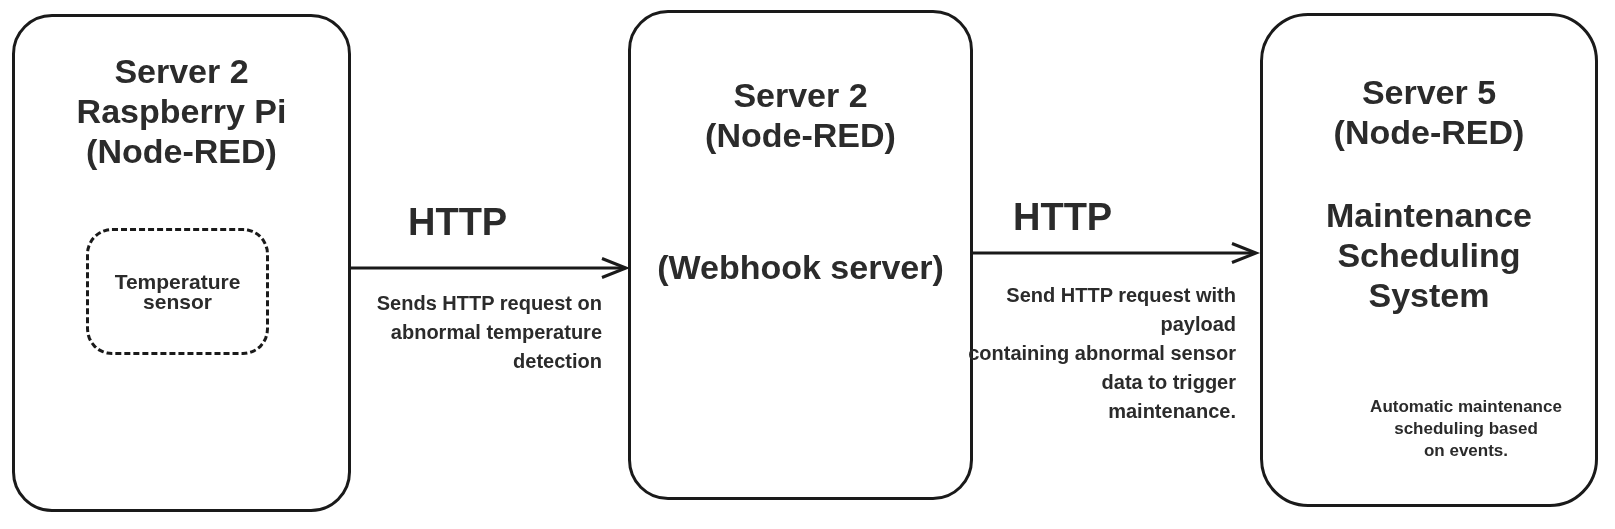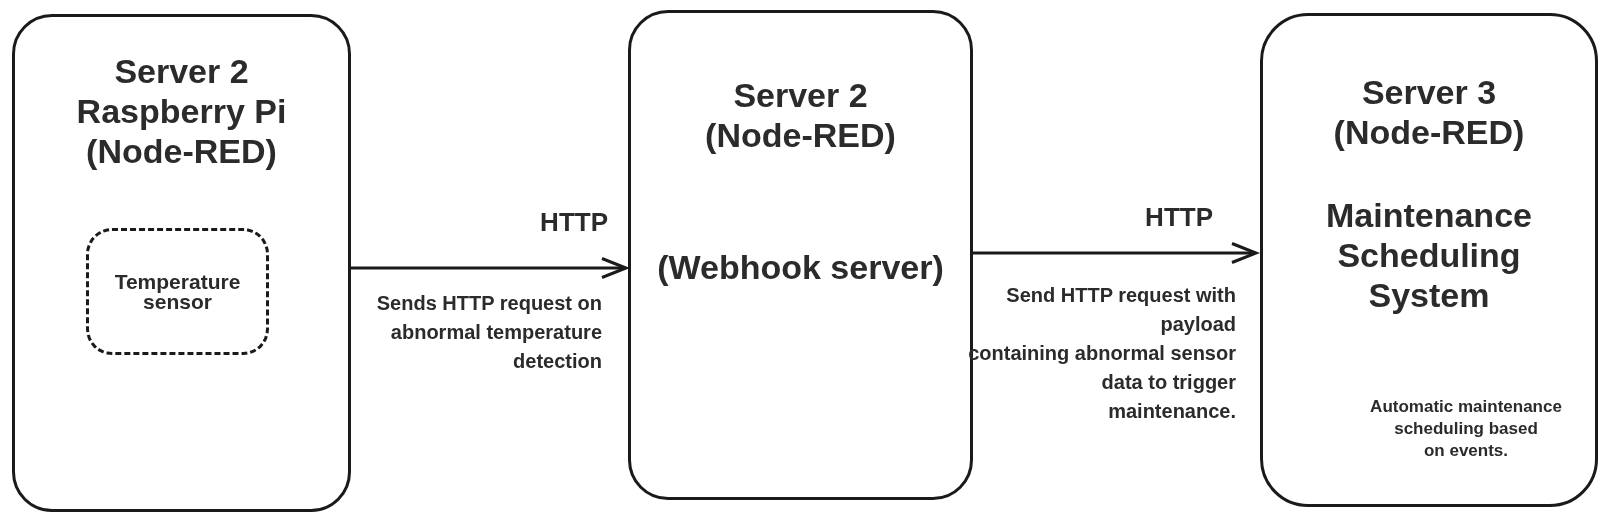--- a/index.html
+++ b/index.html
@@ -70,22 +70,22 @@
   }
   .sensor-label {
     text-align: center;
     white-space: pre-line;
     font-size: 21px;
     line-height: 20px;
   }
   .edge-protocol {
     position: absolute;
     width: 200px;
-    text-align: right;
-    font-size: 26px;
+    text-align: left;
+    font-size: 38px;
     line-height: 40px;
   }
   .edge-protocol.e1 { left: 408px; top: 202px; }
   .edge-protocol.e2 { left: 1013px; top: 197px; }
   .edge-desc {
     position: absolute;
     text-align: right;
     white-space: pre-line;
     font-size: 20px;
     line-height: 29px;
@@ -119,21 +119,21 @@
     </div>
   </div>
 
   <div class="node node-2">
     <div class="node-title">Server 2
 (Node-RED)</div>
     <div class="node-subtitle">(Webhook server)</div>
   </div>
 
   <div class="node node-3">
-    <div class="node-title">Server 3
+    <div class="node-title">Server 5
 (Node-RED)</div>
     <div class="node-subtitle">Maintenance
 Scheduling
 System</div>
     <div class="node-desc">Automatic maintenance
 scheduling based
 on events.</div>
   </div>
 
   <div class="edge-protocol e1">HTTP</div>

